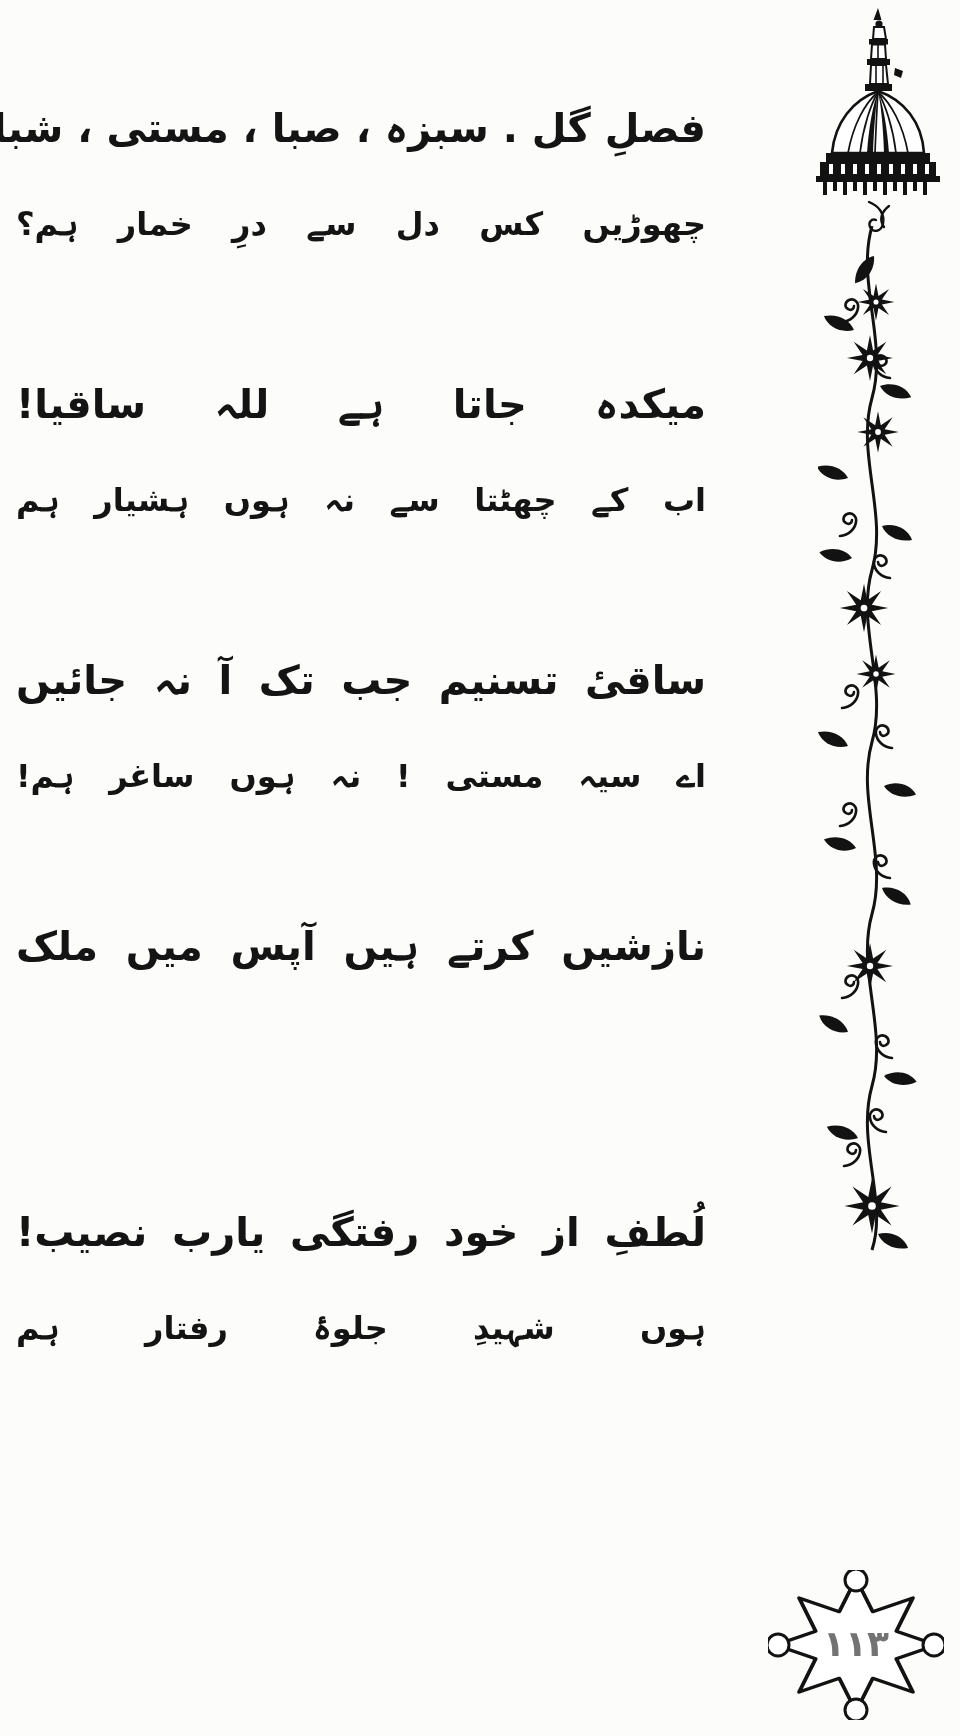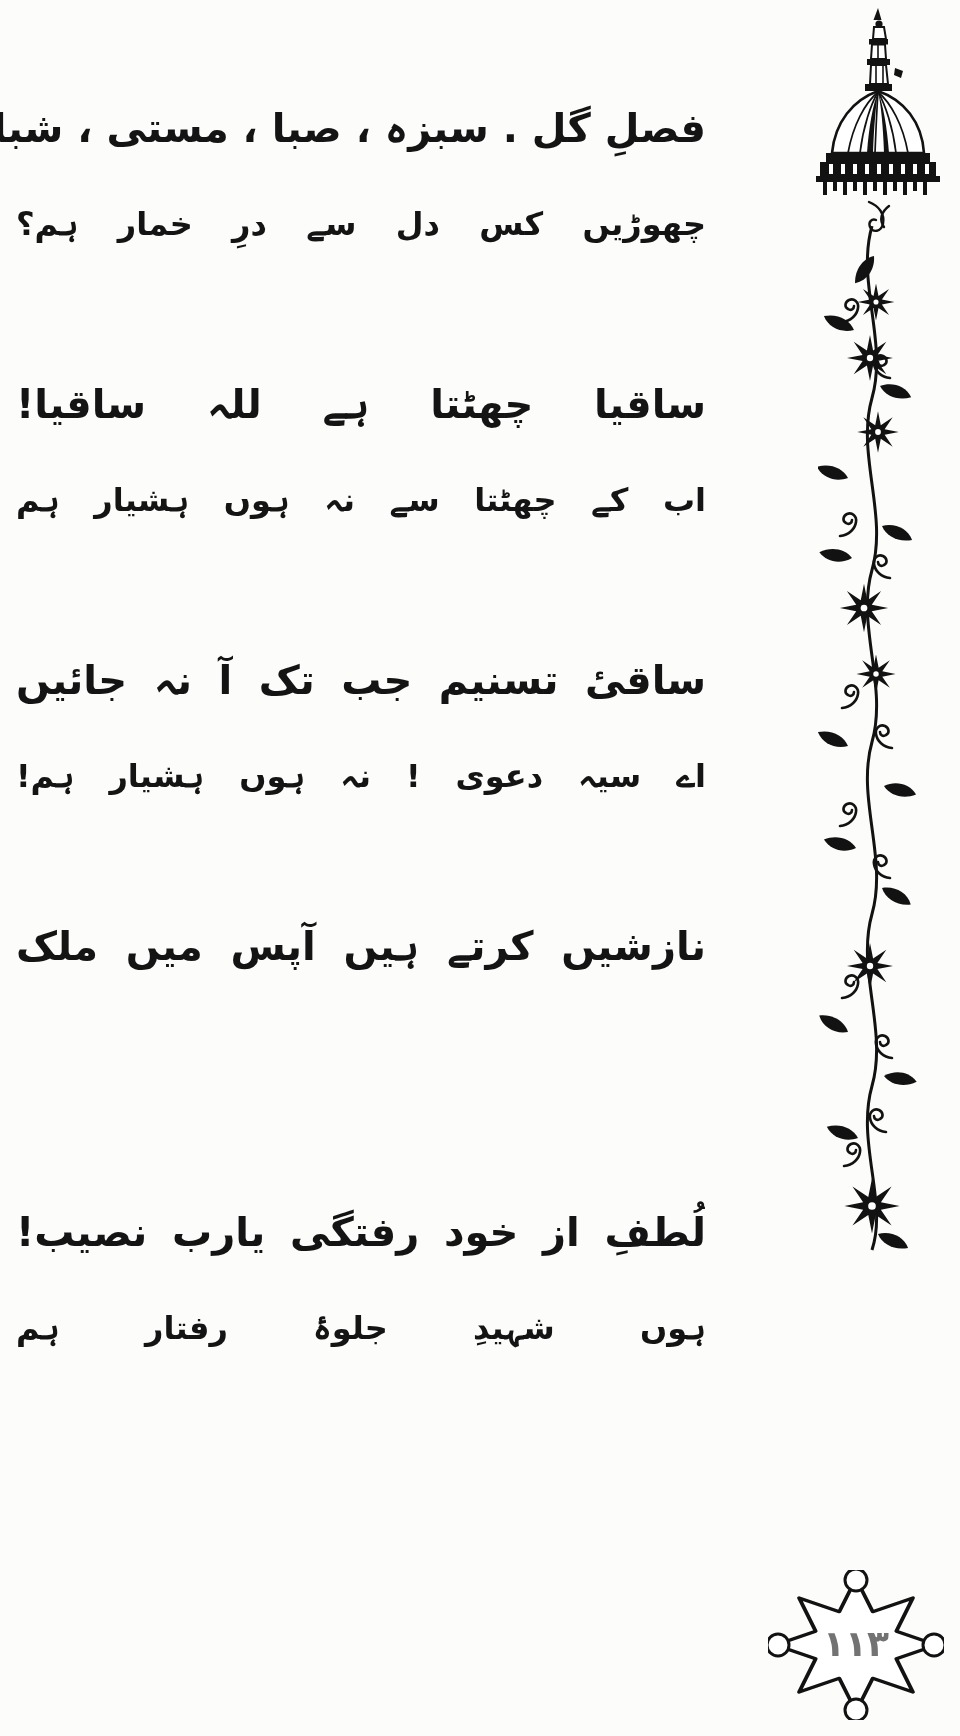--- a/index.html
+++ b/index.html
@@ -36,27 +36,27 @@
 <div class="page">
 
   <div class="poem">
 
     <div class="couplet" style="top:80px">
       <div class="misra first">فصلِ گل . سبزہ ، صبا ، مستی ، شباب</div>
       <div class="misra second">چھوڑیں کس دل سے درِ خمار ہم؟</div>
     </div>
 
     <div class="couplet" style="top:356px">
-      <div class="misra first">ساقیا چھٹتا ہے للہ ساقیا!</div>
+      <div class="misra first">میکدہ جاتا ہے للہ ساقیا!</div>
       <div class="misra second">اب کے چھٹتا سے نہ ہوں ہشیار ہم</div>
     </div>
 
     <div class="couplet" style="top:632px">
       <div class="misra first">ساقیٔ تسنیم جب تک آ نہ جائیں</div>
-      <div class="misra second">اے سیہ دعوی ! نہ ہوں ہشیار ہم!</div>
+      <div class="misra second">اے سیہ مستی ! نہ ہوں ساغر ہم!</div>
     </div>
 
     <div class="couplet" style="top:898px">
       <div class="misra first">نازشیں کرتے ہیں آپس میں ملک</div>
     </div>
 
     <div class="couplet" style="top:1184px">
       <div class="misra first">لُطفِ از خود رفتگی یارب نصیب!</div>
       <div class="misra second">ہوں شہیدِ جلوۂ رفتار ہم</div>
     </div>

